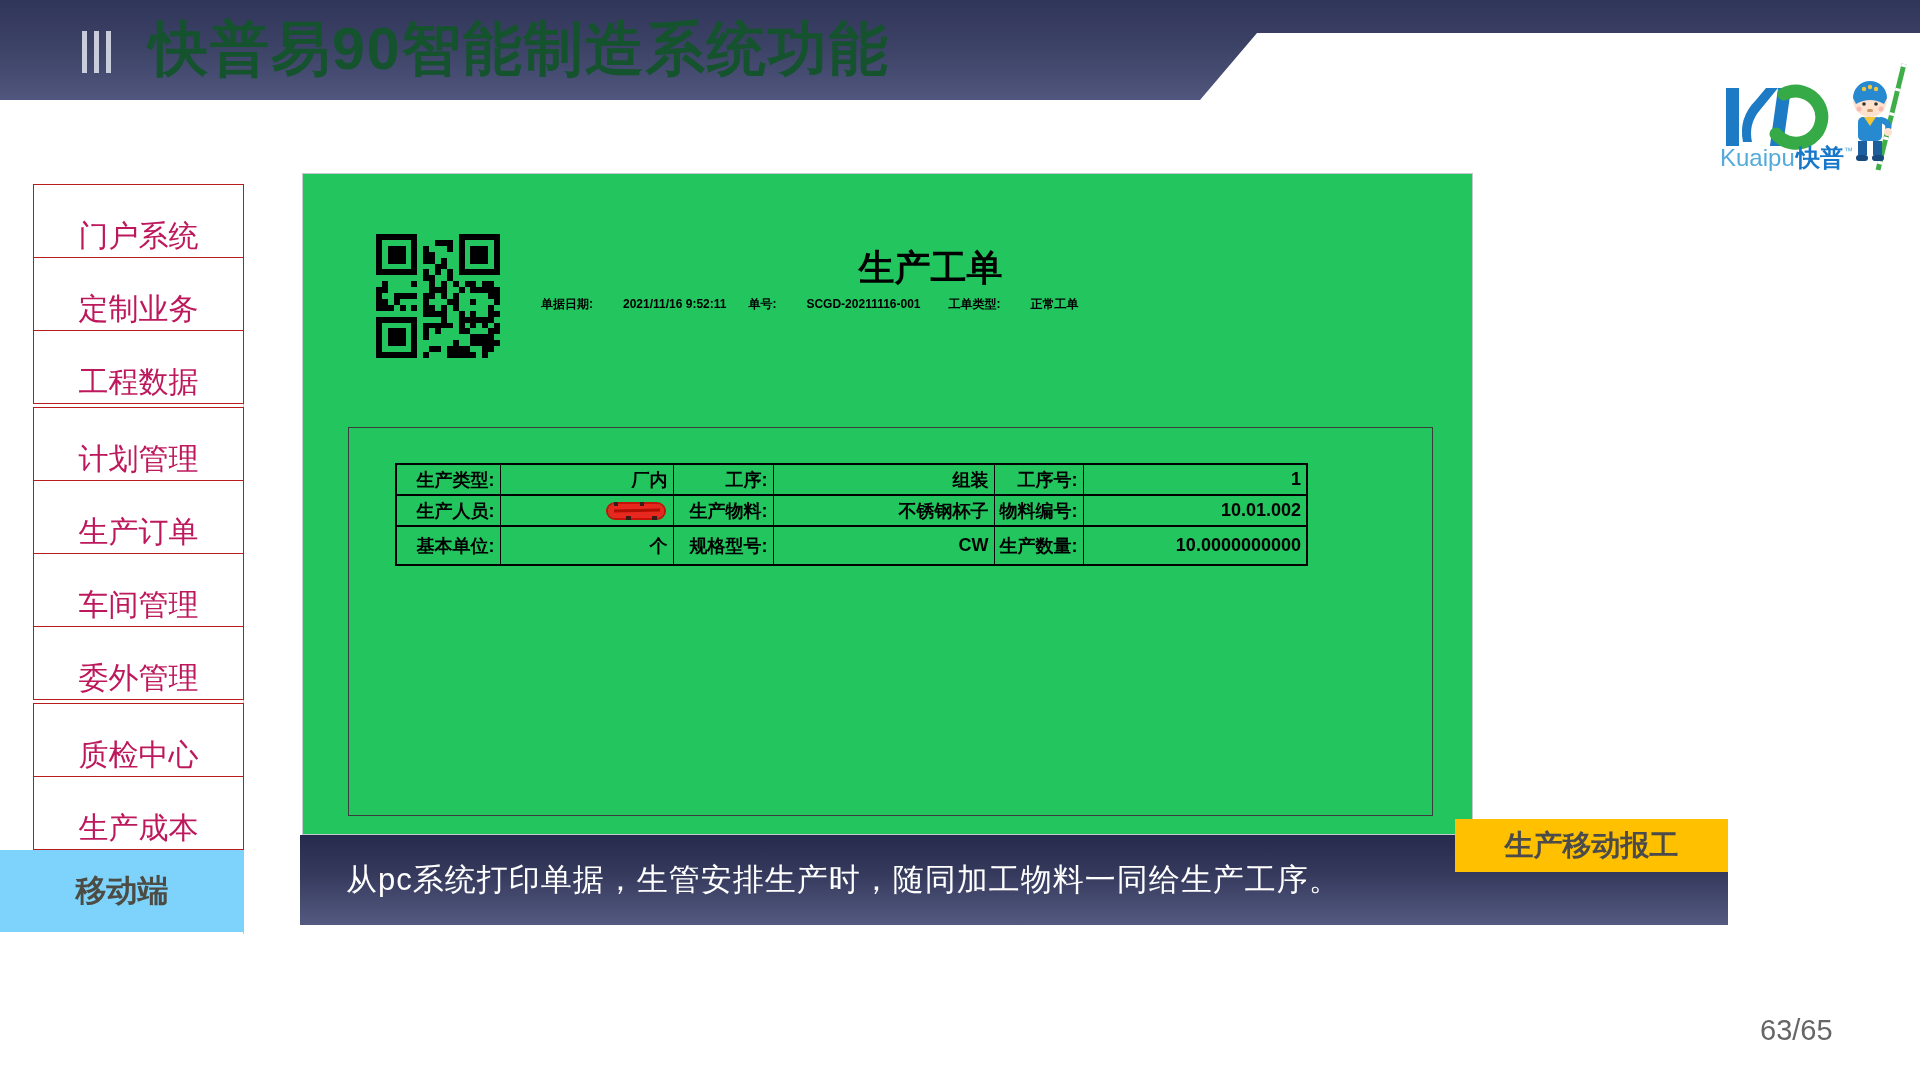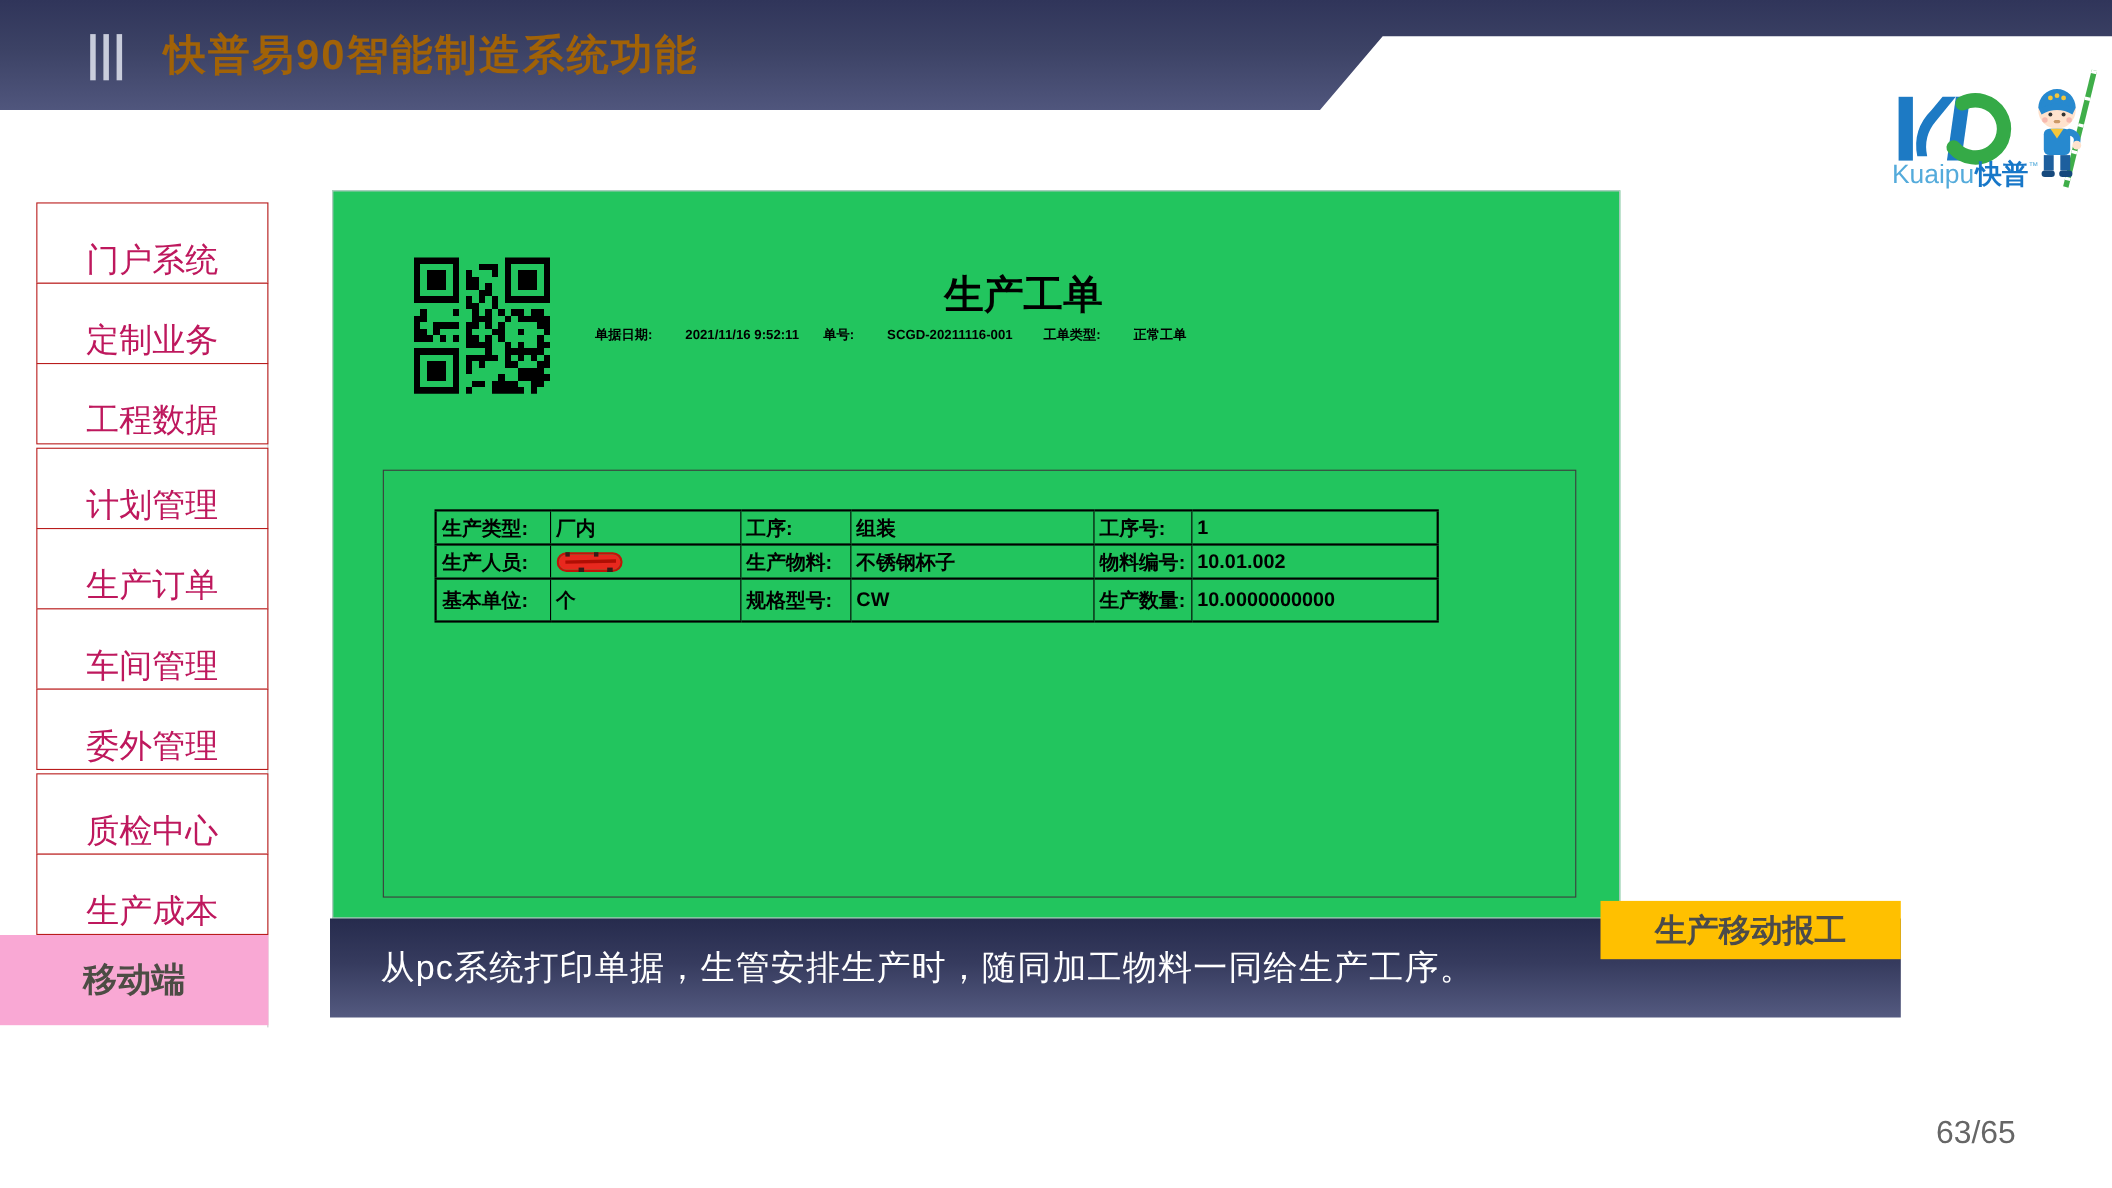--- a/index.html
+++ b/index.html
@@ -9,35 +9,35 @@
 
   
   .header-band {
     left:0; top:0; width:1920px; height:100px;
     background:linear-gradient(180deg,#30355a 0%,#3c4265 45%,#50567d 100%);
     clip-path:polygon(0 0,1920px 0,1920px 33px,1257px 33px,1200px 100px,0 100px);
   }
   .header-inner { left:0; top:0; width:1200px; height:100px; display:flex; align-items:center; }
   .bars-icon { display:flex; gap:7px; margin-left:82px; margin-top:4px; }
   .bars-icon i { display:block; width:5px; height:42px; background:rgba(226,229,240,0.85); }
-  .header-title { margin-left:38px; color:#a16207; font-size:38px; font-weight:bold; letter-spacing:2px;text-align:right; }
+  .header-title { margin-left:38px; color:#14532d; font-size:59px; font-weight:bold; letter-spacing:2px;text-align:right; }
 
   
   .logo-box { left:1718px; top:62px; width:200px; height:110px; }
 
   
   .side-item {
     position:absolute; left:33px; width:211px; height:74px;
     background:#ffffff; border:1px solid #b91c1c;
     display:flex; align-items:flex-end; justify-content:center;
     font-size:30px; color:#be185d; cursor:pointer;
   }
   .side-line { left:243px; top:184px; width:1px; height:750px; background:#c6c6c6; }
   .side-active {
-    left:0; top:850px; width:244px; height:82px; background:#f9a8d4;
+    left:0; top:850px; width:244px; height:82px; background:#7dd3fc;
     display:flex; align-items:center; justify-content:center;
     font-size:31px; font-weight:bold; color:#4c4c44; cursor:pointer;
   }
 
   
   .doc-card { left:302px; top:173px; width:1171px; height:662px; background:#22c55e; border:1px solid #c5cad0; }
   .qr { position:absolute; left:70px; top:60px; width:130px; height:124px; }
   .doc-title { position:absolute; left:240px; top:70px; width:775px; text-align:center;
                font-size:36px; font-weight:bold; color:#000; }
   .doc-fields { position:absolute; left:238px; top:122px; display:flex; align-items:baseline;
@@ -46,21 +46,21 @@
   .doc-fields .val { margin-right:22px; }
   .doc-fields .gap-big { margin-right:28px; }
 
   .outer-box { position:absolute; left:45px; top:253px; width:1085px; height:389px; border:1px solid #3c3c3c; }
 
   table.wo { position:absolute; left:92px; top:289px; border-collapse:collapse;
              font-size:18px; font-weight:bold; color:#000; table-layout:fixed; }
   table.wo td { border:1px solid #000; padding:2px 5px; vertical-align:middle; overflow:hidden; white-space:nowrap; }
   table.wo tr { height:31px; }
   table.wo tr:last-child { height:39px; }
-  table.wo { border:2px solid #000; }
+  table.wo { border:2px solid #000;text-align:right; }
   table.wo td { border-top-width:2px; border-bottom-width:2px; }
 
   .scribble { display:inline-block; vertical-align:middle; }
 
   
   .footer-bar { left:300px; top:835px; width:1428px; height:90px;
                 background:linear-gradient(180deg,#262b4d 0%,#363b5e 45%,#545a80 100%);
                 display:flex; align-items:center; }
   .footer-text { margin-left:46px; color:#ffffff; font-size:31px; letter-spacing:1px; }
   .footer-badge { left:1455px; top:819px; width:273px; height:53px; background:#FFC000;

